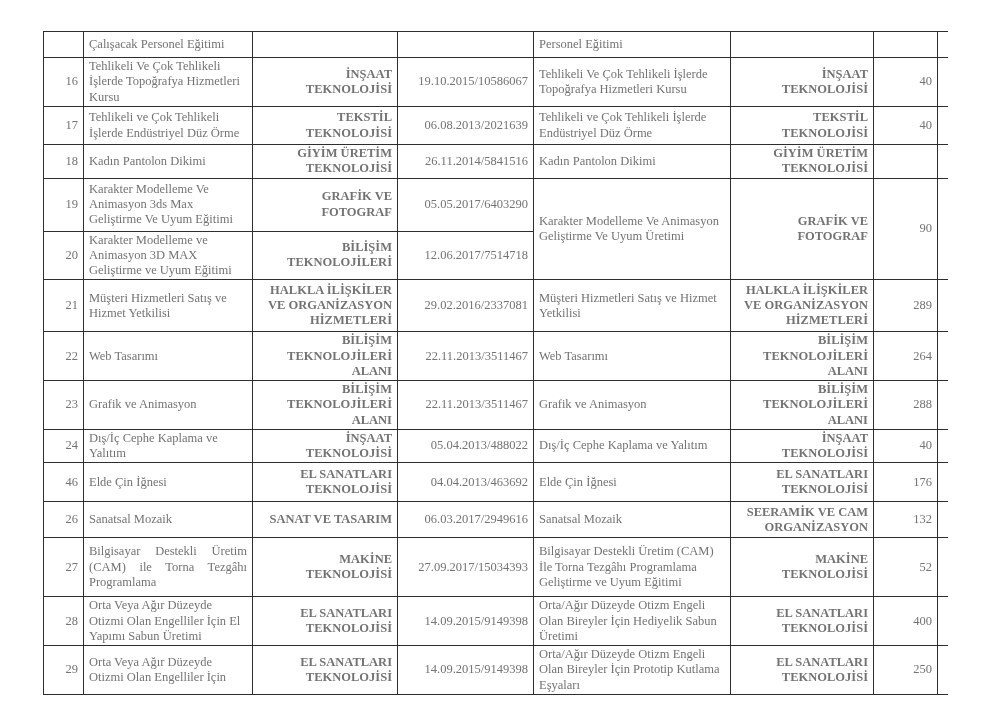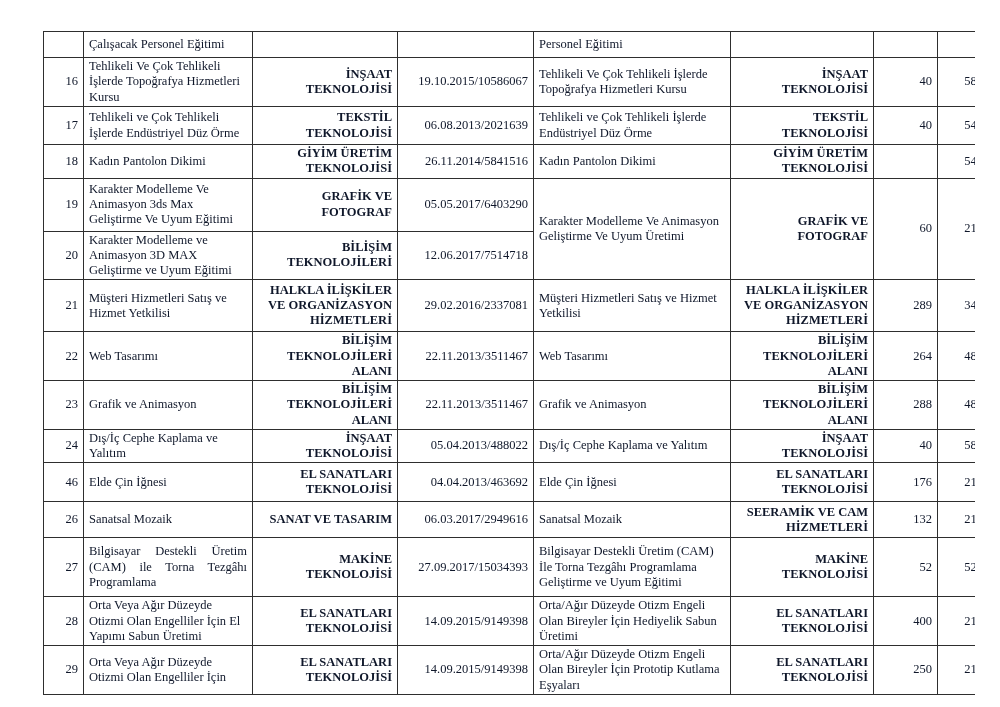--- a/index.html
+++ b/index.html
@@ -6,23 +6,22 @@
     margin: 0;
     padding: 0;
     background: #ffffff;
   }
   .page {
     position: relative;
     width: 948px;
     height: 707px;
     background: #ffffff;
     font-family: "Liberation Serif", "DejaVu Serif", serif;
-    color: #0f172a;
+    color: #737373;
     overflow: hidden;
-    padding-left: 27px;
   }
   table.doc-table {
     position: absolute;
     left: 43px;
     top: 31px;
     width: 945px;
     border-collapse: collapse;
     table-layout: fixed;
   }
   table.doc-table td {
@@ -96,21 +95,21 @@
         <td class="num"></td>
         <td class="num">542</td>
       </tr>
       <tr style="height:53px">
         <td class="no">19</td>
         <td class="course">Karakter Modelleme Ve Animasyon 3ds Max Geliştirme Ve Uyum Eğitimi</td>
         <td class="field">GRAFİK VE FOTOGRAF</td>
         <td class="date">05.05.2017/6403290</td>
         <td class="course" rowspan="2">Karakter Modelleme Ve Animasyon Geliştirme Ve Uyum Üretimi</td>
         <td class="field" rowspan="2">GRAFİK VE FOTOGRAF</td>
-        <td class="num" rowspan="2">60</td>
+        <td class="num" rowspan="2">90</td>
         <td class="num" rowspan="2">213</td>
       </tr>
       <tr style="height:37px">
         <td class="no">20</td>
         <td class="course">Karakter Modelleme ve Animasyon 3D MAX Geliştirme ve Uyum Eğitimi</td>
         <td class="field">BİLİŞİM TEKNOLOJİLERİ</td>
         <td class="date">12.06.2017/7514718</td>
       </tr>
       <tr style="height:52px">
         <td class="no">21</td>
@@ -161,21 +160,21 @@
         <td class="field">EL SANATLARI TEKNOLOJİSİ</td>
         <td class="num">176</td>
         <td class="num">215</td>
       </tr>
       <tr style="height:36px">
         <td class="no">26</td>
         <td class="course">Sanatsal Mozaik</td>
         <td class="field">SANAT VE TASARIM</td>
         <td class="date">06.03.2017/2949616</td>
         <td class="course">Sanatsal Mozaik</td>
-        <td class="field">SEERAMİK VE CAM HİZMETLERİ</td>
+        <td class="field">SEERAMİK VE CAM ORGANİZASYON</td>
         <td class="num">132</td>
         <td class="num">215</td>
       </tr>
       <tr style="height:59px">
         <td class="no">27</td>
         <td class="course justify">Bilgisayar Destekli Üretim (CAM) ile Torna Tezgâhı Programlama</td>
         <td class="field">MAKİNE TEKNOLOJİSİ</td>
         <td class="date">27.09.2017/15034393</td>
         <td class="course">Bilgisayar Destekli Üretim (CAM) İle Torna Tezgâhı Programlama Geliştirme ve Uyum Eğitimi</td>
         <td class="field">MAKİNE TEKNOLOJİSİ</td>

